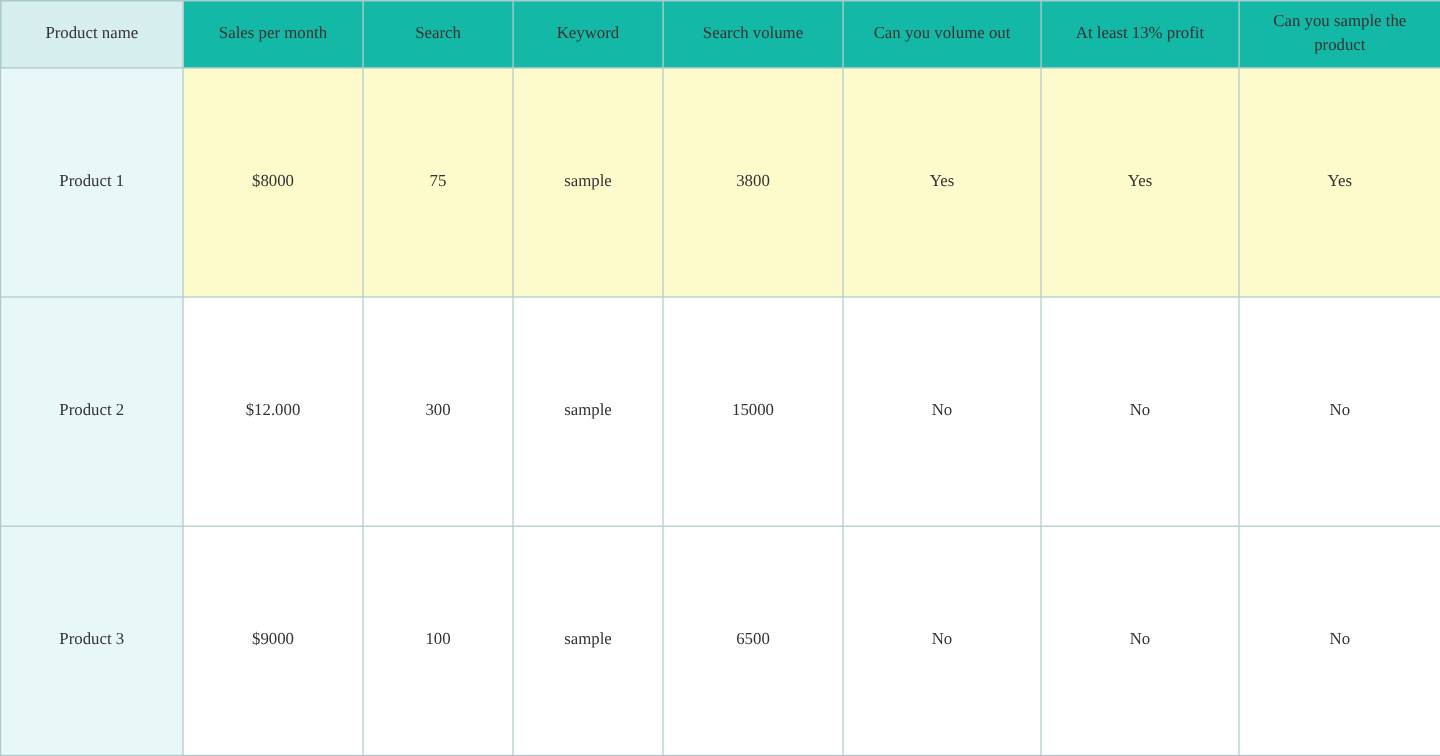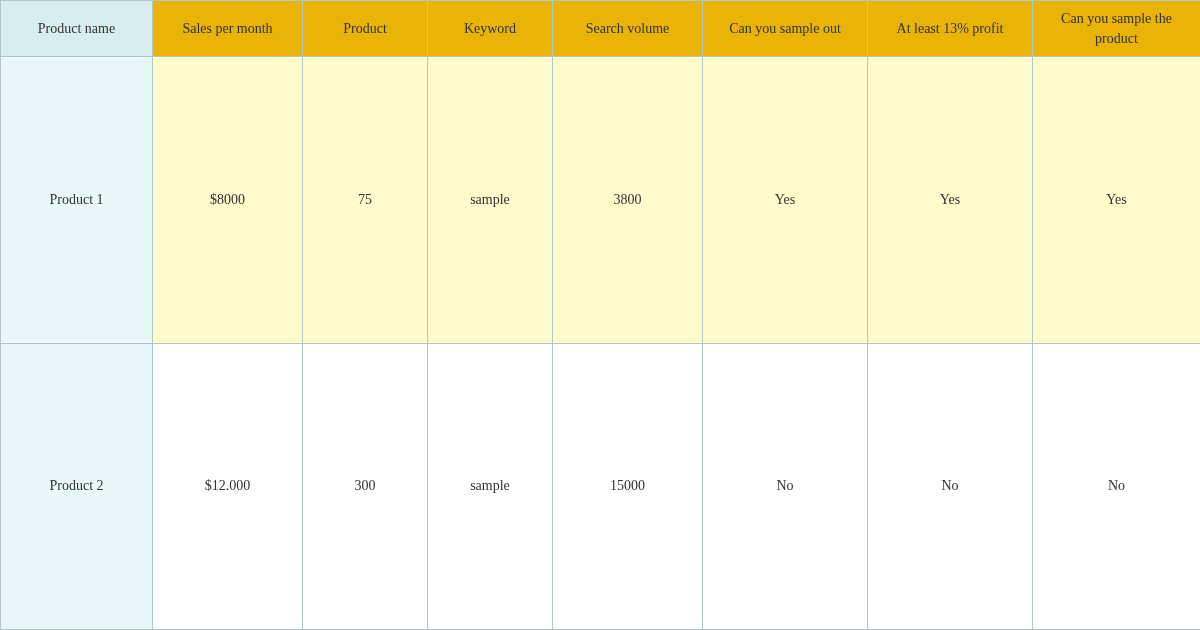--- a/index.html
+++ b/index.html
@@ -31,21 +31,21 @@
     th, td {
       border: 1px solid #b0c8c8;
       text-align: center;
       vertical-align: middle;
       padding: 8px 6px;
       font-size: 14px;
       color: #333;
     }
 
     thead tr {
-      background-color: #eab308;
+      background-color: #14b8a6;
     }
 
     th {
       font-weight: normal;
       font-size: 14px;
       line-height: 1.4;
     }
 
     .row-product1 td {
       background-color: #fdfbcc;
@@ -83,24 +83,24 @@
       <col style="width:125px">
       <col style="width:150px">
       <col style="width:165px">
       <col style="width:165px">
       <col style="width:168px">
     </colgroup>
     <thead>
       <tr>
         <th class="col-name">Product name</th>
         <th>Sales per month</th>
-        <th>Product</th>
+        <th>Search</th>
         <th>Keyword</th>
         <th>Search volume</th>
-        <th>Can you sample out</th>
+        <th>Can you volume out</th>
         <th>At least 13% profit</th>
         <th>Can you sample the product</th>
       </tr>
     </thead>
     <tbody>
       <tr class="row-product1">
         <td class="col-name">Product 1</td>
         <td>$8000</td>
         <td>75</td>
         <td>sample</td>
@@ -112,15 +112,25 @@
       <tr class="row-product2">
         <td class="col-name">Product 2</td>
         <td>$12.000</td>
         <td>300</td>
         <td>sample</td>
         <td>15000</td>
         <td>No</td>
         <td>No</td>
         <td>No</td>
       </tr>
+      <tr class="row-product3">
+        <td class="col-name">Product 3</td>
+        <td>$9000</td>
+        <td>100</td>
+        <td>sample</td>
+        <td>6500</td>
+        <td>No</td>
+        <td>No</td>
+        <td>No</td>
+      </tr>
     </tbody>
   </table>
 </div>
 
 </body></html>

